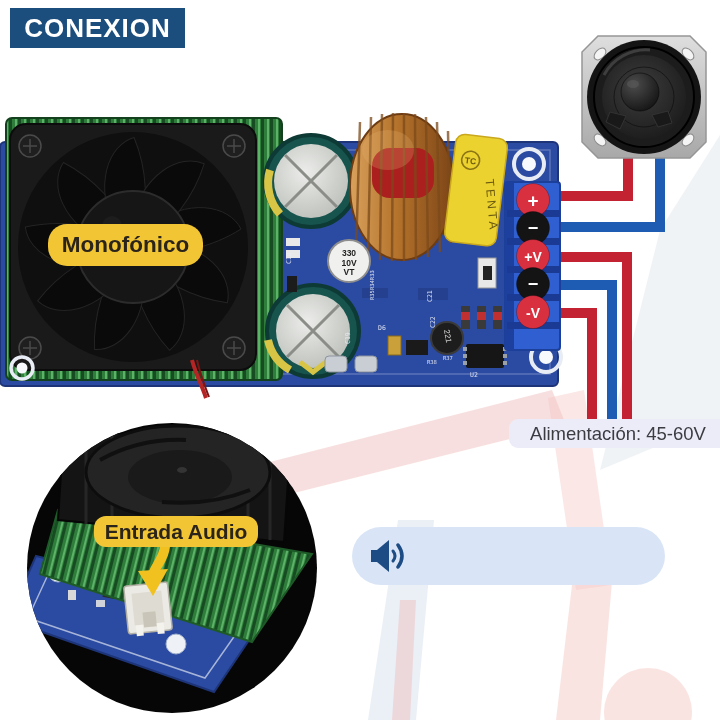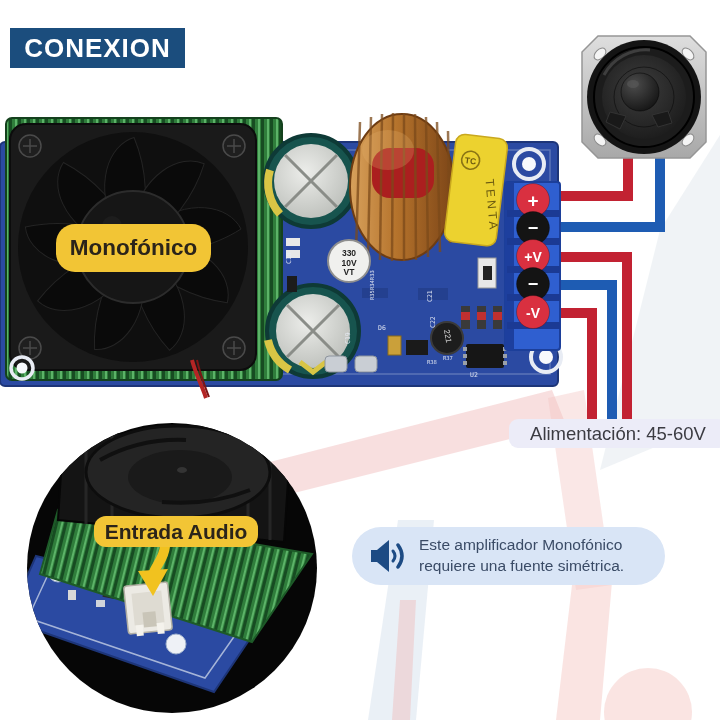--- a/index.html
+++ b/index.html
@@ -1,25 +1,25 @@
 <!DOCTYPE html>
 <html><head>
 <meta charset="utf-8">
 <style>
   html,body{margin:0;padding:0;}
   body{width:720px;height:720px;position:relative;overflow:hidden;background:#ffffff;
        font-family:"Liberation Sans", sans-serif;}
   .stage{position:absolute;inset:0;}
   svg.scene{position:absolute;left:0;top:0;z-index:1;}
-  .banner{position:absolute;left:10px;top:28px;width:175px;height:40px;background:#1b4d7d;
+  .banner{position:absolute;left:10px;top:8px;width:175px;height:40px;background:#1b4d7d;
           color:#ffffff;font-size:26px;font-weight:bold;letter-spacing:1px;
           display:flex;align-items:center;justify-content:center;z-index:3;}
   .pill{position:absolute;background:#f2c535;color:#2b241a;font-weight:600;
         display:flex;align-items:center;justify-content:center;z-index:3;}
-  .pill.mono{left:56px;top:224px;width:155px;height:48px;border-radius:19px;font-size:22.5px;}
+  .pill.mono{left:48px;top:224px;width:155px;height:42px;border-radius:19px;font-size:22.5px;}
   .pill.entrada{left:94px;top:516px;width:164px;height:31px;border-radius:12px;font-size:21px;}
   .power-label{position:absolute;left:509px;top:419px;width:218px;height:29px;background:#ececf8;
         border-radius:9px;color:#3b3b42;font-size:18.5px;font-weight:500;
         display:flex;align-items:center;justify-content:center;z-index:3;}
   .note{position:absolute;left:352px;top:527px;width:313px;height:58px;background:#d9e5f6;
         border-radius:29px;display:flex;align-items:center;gap:11px;padding-left:16px;
         box-sizing:border-box;z-index:3;}
   .note-text{color:#3a4b66;font-size:15.5px;font-weight:500;line-height:1.34;}
 </style>
 </head>
@@ -308,19 +308,15 @@
 
 <div class="power-label">Alimentación: 45-60V</div>
 
 <div class="note">
   <svg width="40" height="40" viewBox="0 0 40 40">
     <rect x="3" y="14" width="7" height="12" fill="#1d4b84"></rect>
     <polygon points="9,14 21,4 21,36 9,26" fill="#1d4b84"></polygon>
     <path d="M25 15 q4 5 0 10" stroke="#1d4b84" stroke-width="3" fill="none" stroke-linecap="round"></path>
     <path d="M30 9 q8 11 0 22" stroke="#1d4b84" stroke-width="3.5" fill="none" stroke-linecap="round"></path>
   </svg>
-  <div class="note-text">
-    <div>Este amplificador Monofónico</div>
-    <div>requiere una fuente simétrica.</div>
-  </div>
 </div>
 
 </div>
 
 </body></html>

